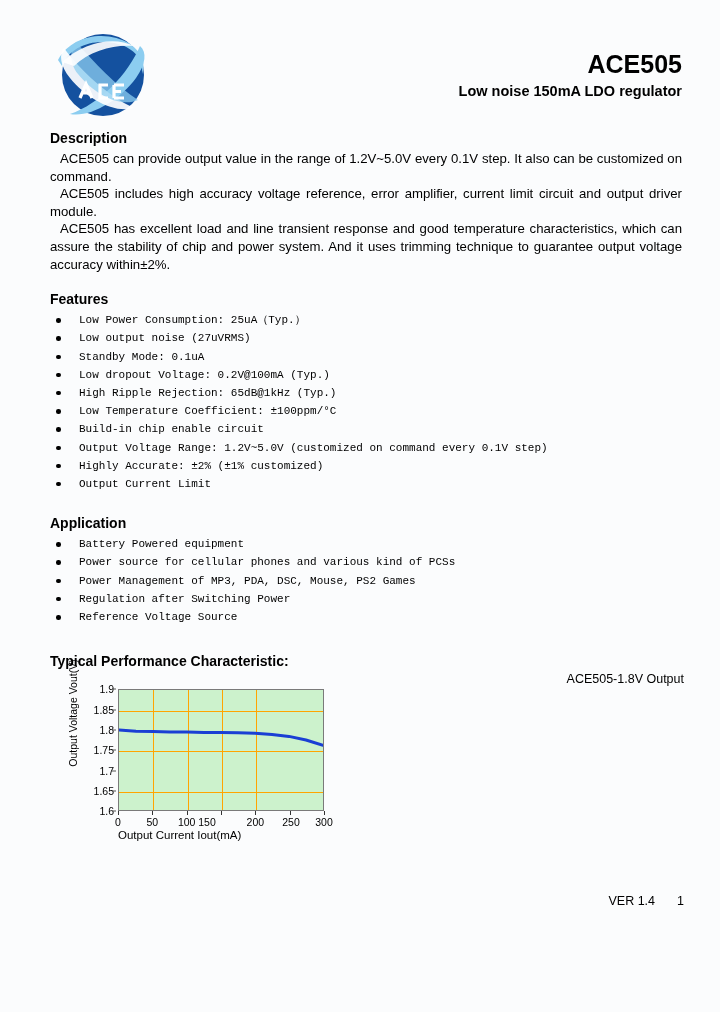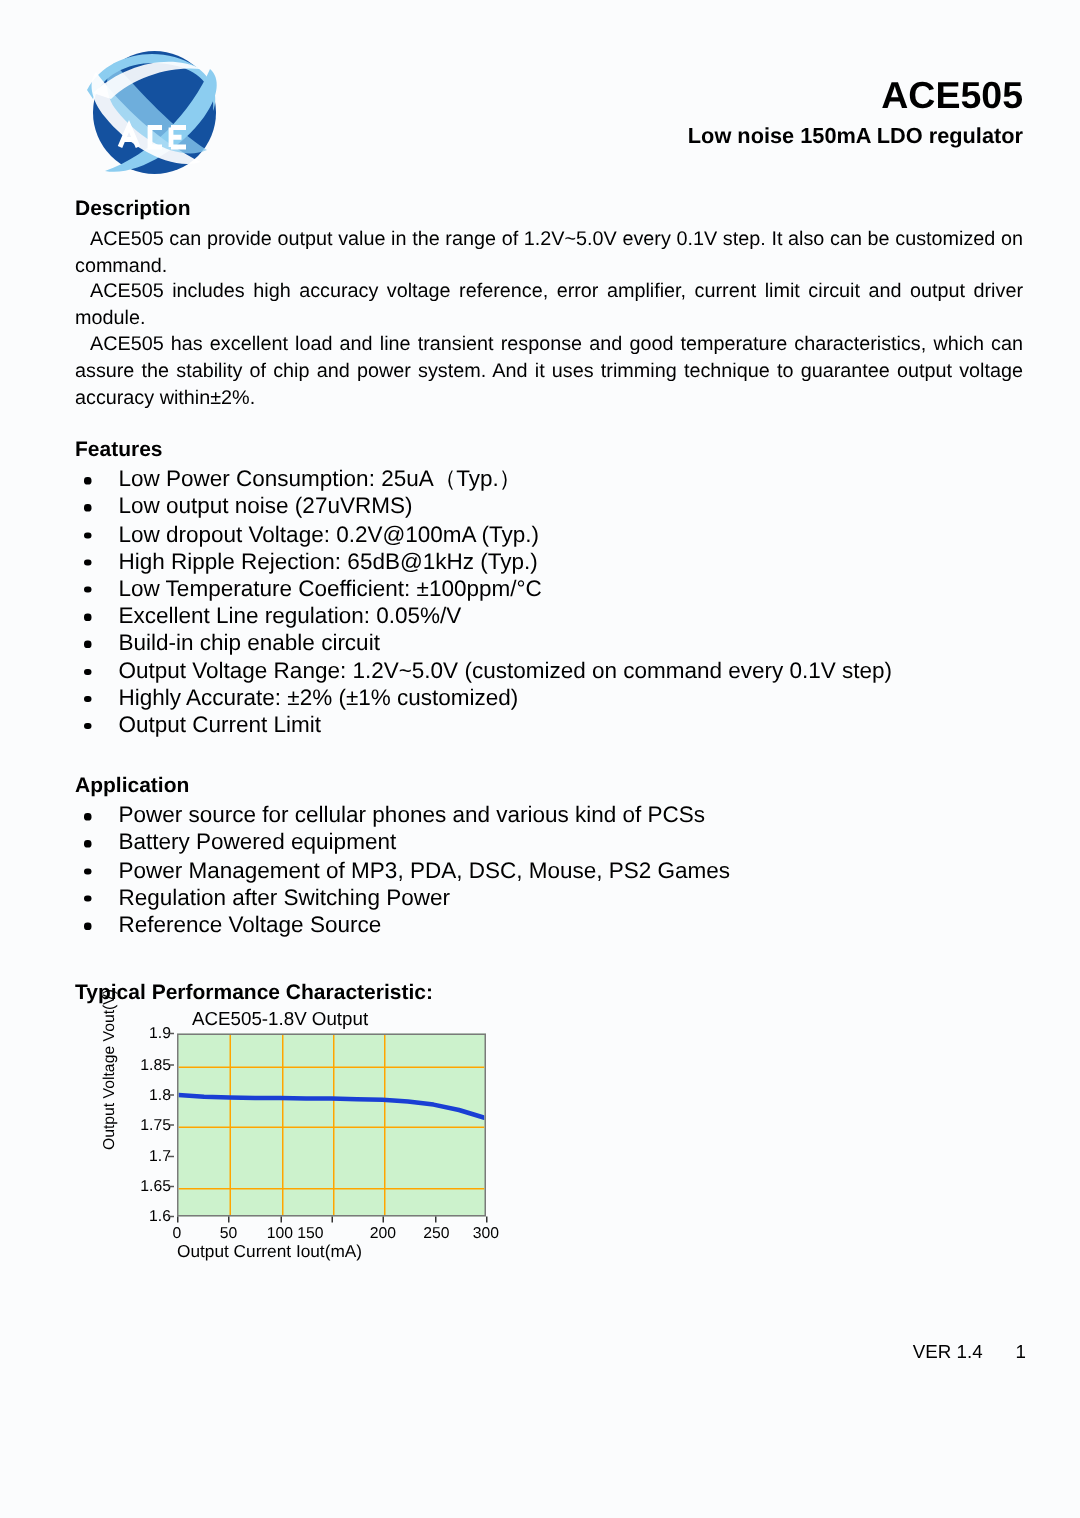--- a/index.html
+++ b/index.html
@@ -77,24 +77,25 @@
     padding-right: 2px;
   }
 
   
   ul.bullets {
     list-style: none;
     margin: 0 0 0 0;
     padding: 0;
   }
   ul.bullets li {
-    font-size: 15px;
+    font-size: 11px;
     line-height: 18.2px;
     position: relative;
     padding-left: 29px;
+    font-family: Liberation Mono, monospace;
   }
   ul.bullets li::before {
     content: "";
     position: absolute;
     left: 6px;
     top: 7px;
     width: 4.5px;
     height: 4.5px;
     background: #000;
     border-radius: 50%;
@@ -107,20 +108,21 @@
   .chart-heading {
     font-size: 14px;
     font-weight: bold;
     line-height: 18px;
     margin: 0 0 1px 0;
   }
   .chart-subtitle {
     font-size: 12.5px;
     line-height: 16px;
     margin: 0 0 2px 78px;
+    text-align: right;
   }
   .chart-area {
     position: relative;
     width: 330px;
     height: 150px;
     margin-left: 0px;
   }
   .y-axis-label {
     position: absolute;
     left: -37px;
@@ -262,36 +264,36 @@
       <p class="desc-para">ACE505 can provide output value in the range of 1.2V~5.0V every 0.1V step. It also can be customized on command.</p>
       <p class="desc-para">ACE505 includes high accuracy voltage reference, error amplifier, current limit circuit and output driver module.</p>
       <p class="desc-para">ACE505 has excellent load and line transient response and good temperature characteristics, which can assure the stability of chip and power system. And it uses trimming technique to guarantee output voltage accuracy within±2%.</p>
     </div>
 
     <div class="features-block">
       <h2 class="section-title">Features</h2>
       <ul class="bullets">
         <li>Low Power Consumption: 25uA（Typ.）</li>
         <li>Low output noise (27uVRMS)</li>
+        <li>Standby Mode: 0.1uA</li>
         <li>Low dropout Voltage: 0.2V@100mA (Typ.)</li>
         <li>High Ripple Rejection: 65dB@1kHz (Typ.)</li>
         <li>Low Temperature Coefficient: ±100ppm/°C</li>
-        <li>Excellent Line regulation: 0.05%/V</li>
         <li>Build-in chip enable circuit</li>
         <li>Output Voltage Range: 1.2V~5.0V (customized on command every 0.1V step)</li>
         <li>Highly Accurate: ±2% (±1% customized)</li>
         <li>Output Current Limit</li>
       </ul>
     </div>
 
     <div class="application-block">
       <h2 class="section-title">Application</h2>
       <ul class="bullets">
+        <li>Battery Powered equipment</li>
         <li>Power source for cellular phones and various kind of PCSs</li>
-        <li>Battery Powered equipment</li>
         <li>Power Management of MP3, PDA, DSC, Mouse, PS2 Games</li>
         <li>Regulation after Switching Power</li>
         <li>Reference Voltage Source</li>
       </ul>
     </div>
 
     <div class="chart-section">
       <div class="chart-heading">Typical Performance Characteristic:</div>
       <div class="chart-subtitle">ACE505-1.8V Output</div>
       <div class="chart-area">

